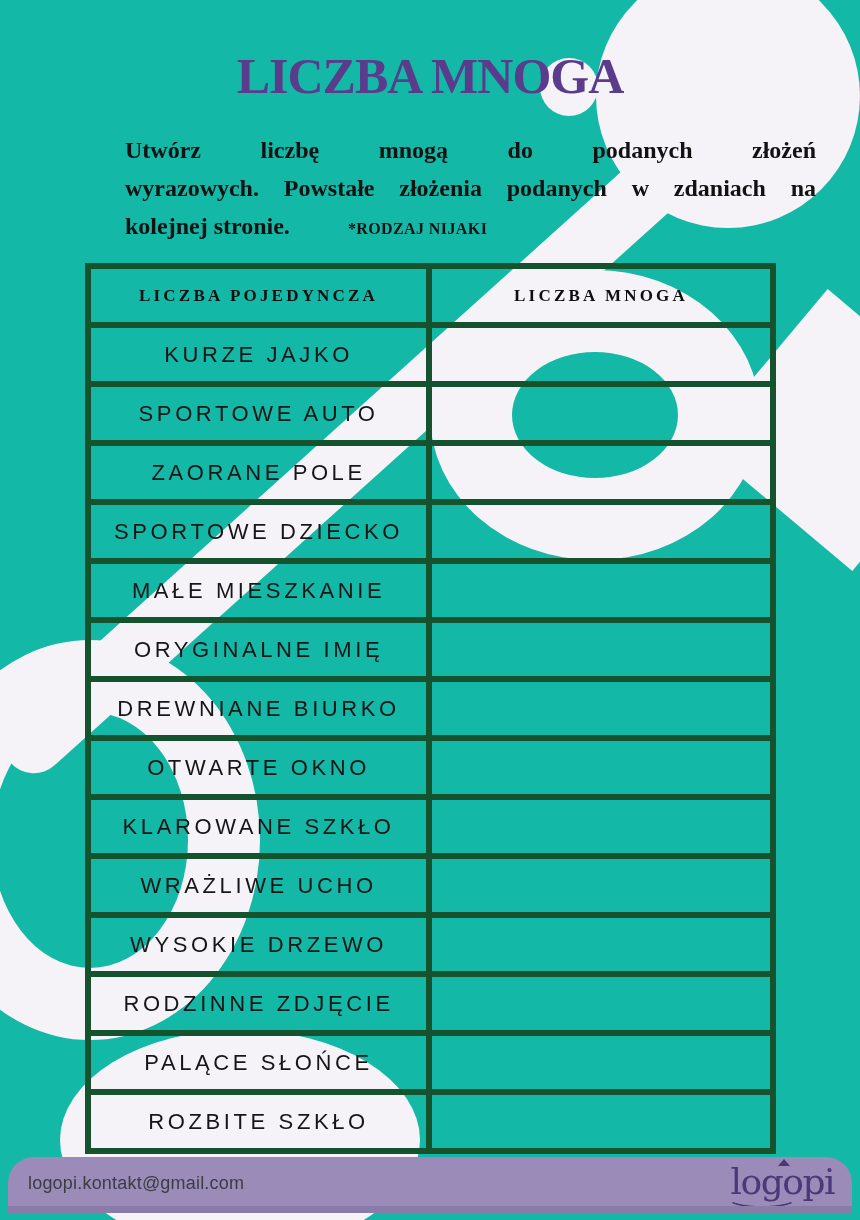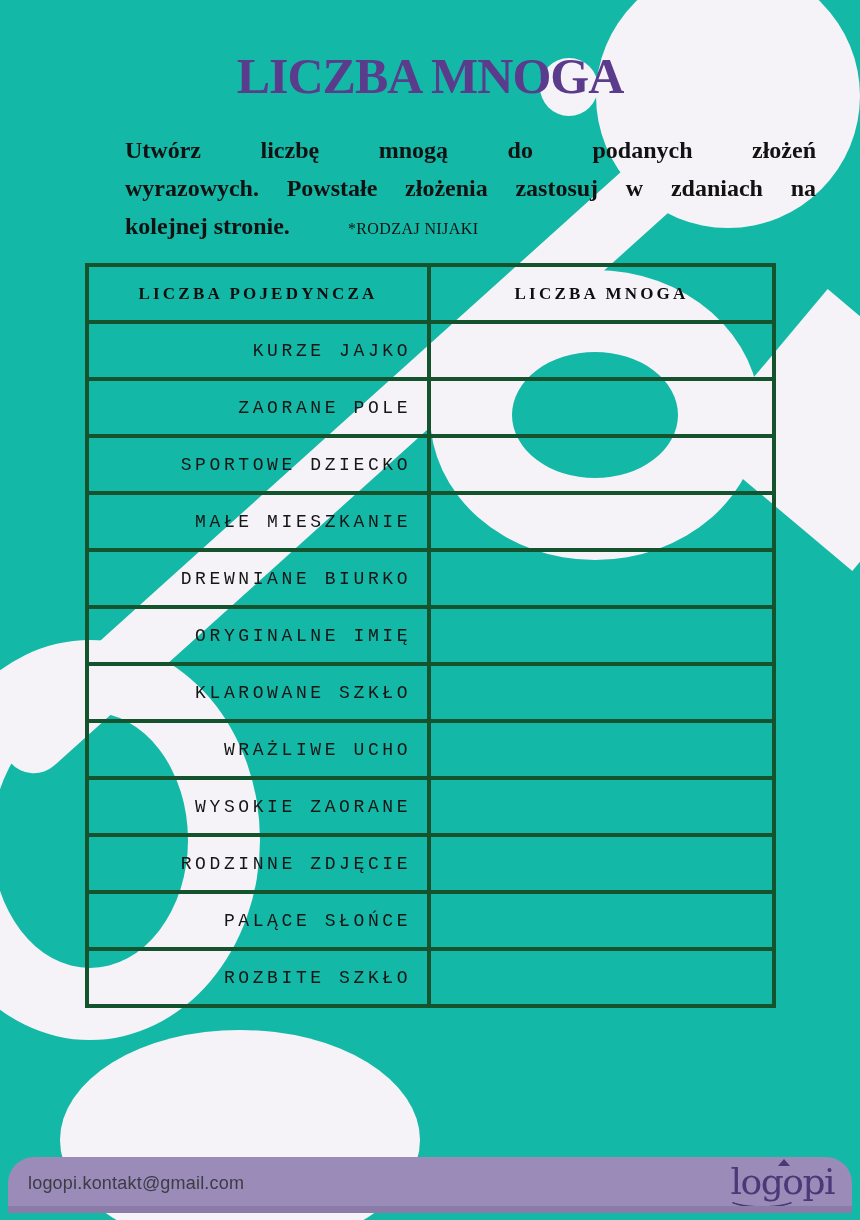--- a/index.html
+++ b/index.html
@@ -34,48 +34,47 @@
   
   .instructions{
     position:absolute;top:131px;left:85px;width:691px;z-index:2;
     font-size:24px;font-weight:700;line-height:38px;
     color:var(--ink,#121212);
     margin-left:40px;
   }
   .jline{text-align:justify;text-align-last:justify;}
   .lastline{text-align:left;white-space:nowrap;}
   .note{
-    font-size:16px;font-weight:400;letter-spacing:.4px;
+    font-size:16px;font-weight:700;letter-spacing:.4px;
     margin-left:58px;
   }
 
   
   table.worksheet{
     position:absolute;top:263px;left:85px;z-index:2;
     width:691px;border-collapse:collapse;table-layout:fixed;
     background:transparent;
   }
   .worksheet th,.worksheet td{
-    border:4px solid #14532d;
+    border:6px solid #14532d;
     height:53px;
     text-align:center;vertical-align:middle;
     padding:0 16px;
     background:transparent;
   }
   .worksheet{border:3px solid #111;}
   .worksheet thead th{
     font-family:"Liberation Serif","DejaVu Serif",serif;
     font-size:17px;font-weight:700;letter-spacing:3.2px;
     color:#0e0e0e;
   }
   .worksheet tbody td{
-    font-family:Liberation Mono, monospace;
-    font-size:18px;font-weight:400;letter-spacing:3.6px;
+    font-family:Liberation Sans, sans-serif;
+    font-size:22px;font-weight:400;letter-spacing:3.6px;
     color:#161616;
-    text-align:right;
   }
 
   
   .footer-bar{
     position:absolute;left:8px;right:8px;top:1157px;height:56px;z-index:3;
     background:var(--footer-bar,#9a8bb8);
     border-radius:26px 26px 0 0;
     display:flex;align-items:center;justify-content:space-between;
     padding:0 18px 0 20px;box-sizing:border-box;
   }
@@ -121,21 +120,21 @@
     <div class="wm wm-midring"></div>
     <div class="wm wm-diag"></div>
     <div class="wm wm-leftring"></div>
     <div class="wm wm-bottomblob"></div>
   </div>
 
   <h1 class="title">LICZBA MNOGA</h1>
 
   <div class="instructions">
     <div class="jline">Utwórz liczbę mnogą do podanych złożeń</div>
-    <div class="jline">wyrazowych. Powstałe złożenia zastosuj w zdaniach na</div>
+    <div class="jline">wyrazowych. Powstałe złożenia podanych w zdaniach na</div>
     <div class="lastline">
       <span>kolejnej stronie.</span><span class="note">*RODZAJ NIJAKI</span>
     </div>
   </div>
 
   <table class="worksheet">
     <colgroup>
         <col style="width:49.8%">
         <col style="width:50.2%">
       </colgroup>
@@ -144,49 +143,57 @@
         <th>LICZBA POJEDYNCZA</th>
         <th>LICZBA MNOGA</th>
       </tr>
     </thead>
     <tbody>
         <tr>
           <td>KURZE JAJKO</td>
           <td></td>
         </tr>
         <tr>
+          <td>SPORTOWE AUTO</td>
+          <td></td>
+        </tr>
+        <tr>
           <td>ZAORANE POLE</td>
           <td></td>
         </tr>
         <tr>
           <td>SPORTOWE DZIECKO</td>
           <td></td>
         </tr>
         <tr>
           <td>MAŁE MIESZKANIE</td>
           <td></td>
         </tr>
         <tr>
+          <td>ORYGINALNE IMIĘ</td>
+          <td></td>
+        </tr>
+        <tr>
           <td>DREWNIANE BIURKO</td>
           <td></td>
         </tr>
         <tr>
-          <td>ORYGINALNE IMIĘ</td>
+          <td>OTWARTE OKNO</td>
           <td></td>
         </tr>
         <tr>
           <td>KLAROWANE SZKŁO</td>
           <td></td>
         </tr>
         <tr>
           <td>WRAŻLIWE UCHO</td>
           <td></td>
         </tr>
         <tr>
-          <td>WYSOKIE ZAORANE</td>
+          <td>WYSOKIE DRZEWO</td>
           <td></td>
         </tr>
         <tr>
           <td>RODZINNE ZDJĘCIE</td>
           <td></td>
         </tr>
         <tr>
           <td>PALĄCE SŁOŃCE</td>
           <td></td>
         </tr>

